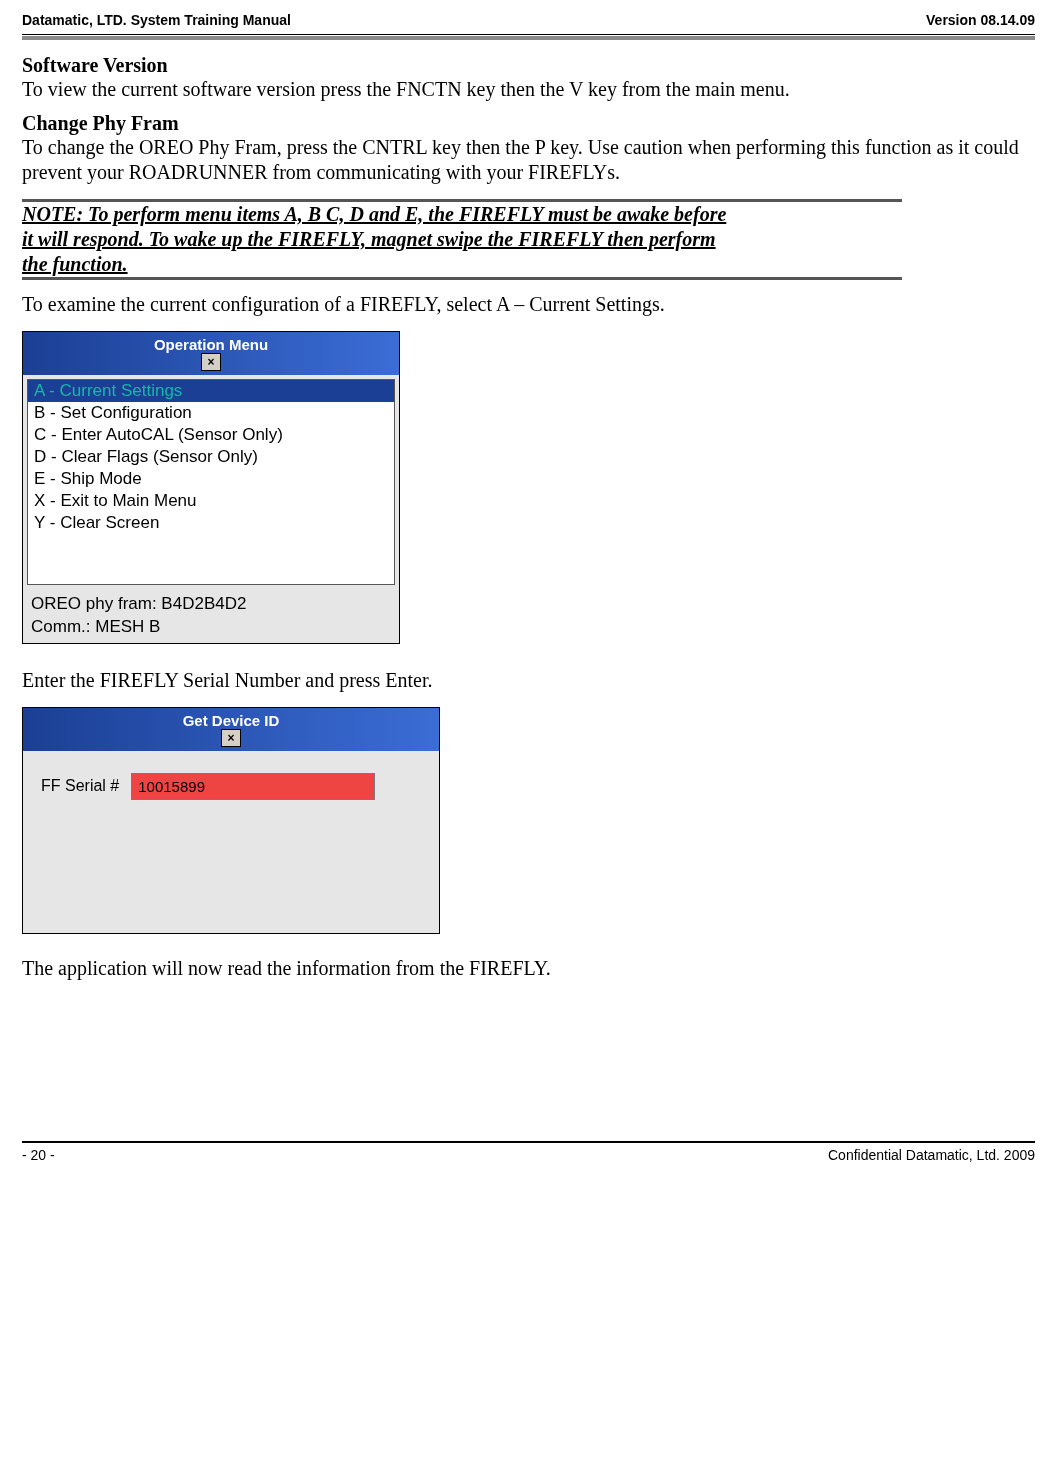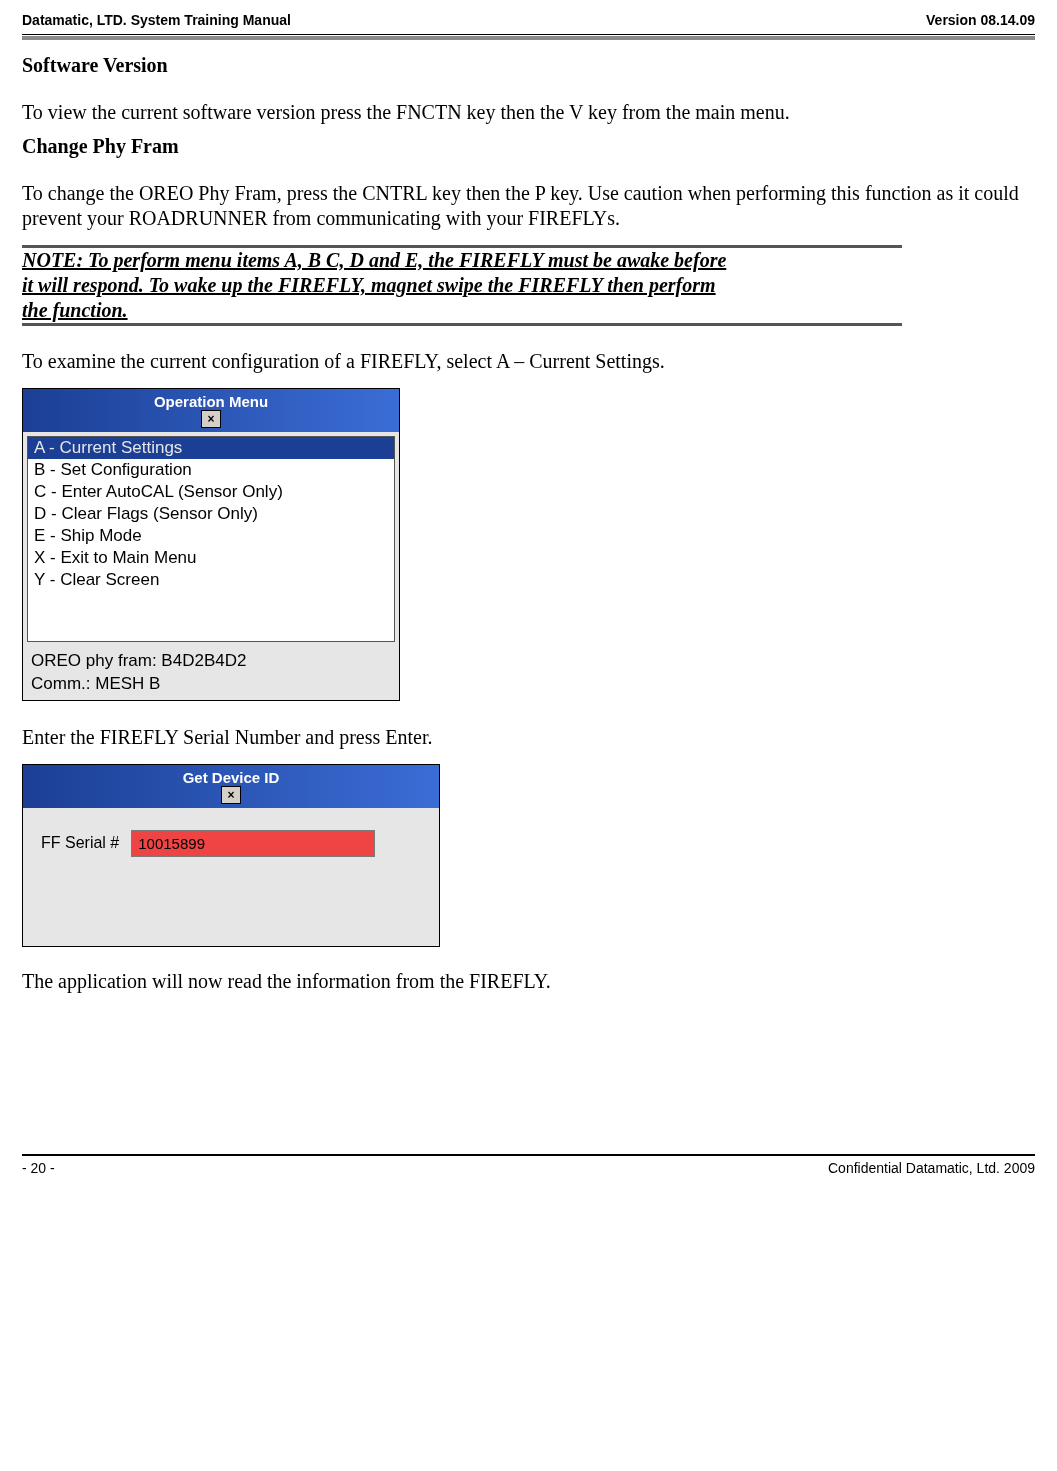--- a/index.html
+++ b/index.html
@@ -52,21 +52,20 @@
   .note-rule-bottom {
     height: 3px;
     background: #555;
     margin: 0 0 10px;
     width: 880px;
     max-width: 100%;
   }
   .paragraph {
     font-size: 20px;
     line-height: 1.25;
-    margin-top: 23px;
   }
   
   .win-dialog {
     border: 1px solid #000;
     background: #e6e6e6;
     font-family: Tahoma, Verdana, sans-serif;
     box-shadow: none;
     margin-top: 14px;
   }
   .win-title {
@@ -108,39 +107,39 @@
     margin: 4px;
   }
   .op-item {
     font-size: 17px;
     font-family: Tahoma, Verdana, sans-serif;
     padding: 1px 6px;
     white-space: nowrap;
   }
   .op-item.selected {
     background: #1b3f94;
-    color: #e5e5e5;
+    color: #14b8a6;
   }
   .op-item.spacer {
     height: 48px;
   }
   .op-status {
     padding: 4px 8px;
     font-size: 17px;
     line-height: 1.35;
     background: #e6e6e6;
   }
   
   .dev-dialog {
     width: 416px;
   }
   .dev-body {
     padding: 22px 18px 26px;
     background: #e6e6e6;
-    height: 138px;
+    height: 182px;
     box-sizing: border-box;
   }
   .dev-row {
     display: flex;
     align-items: center;
     gap: 12px;
   }
   .dev-label {
     font-size: 16px;
   }

